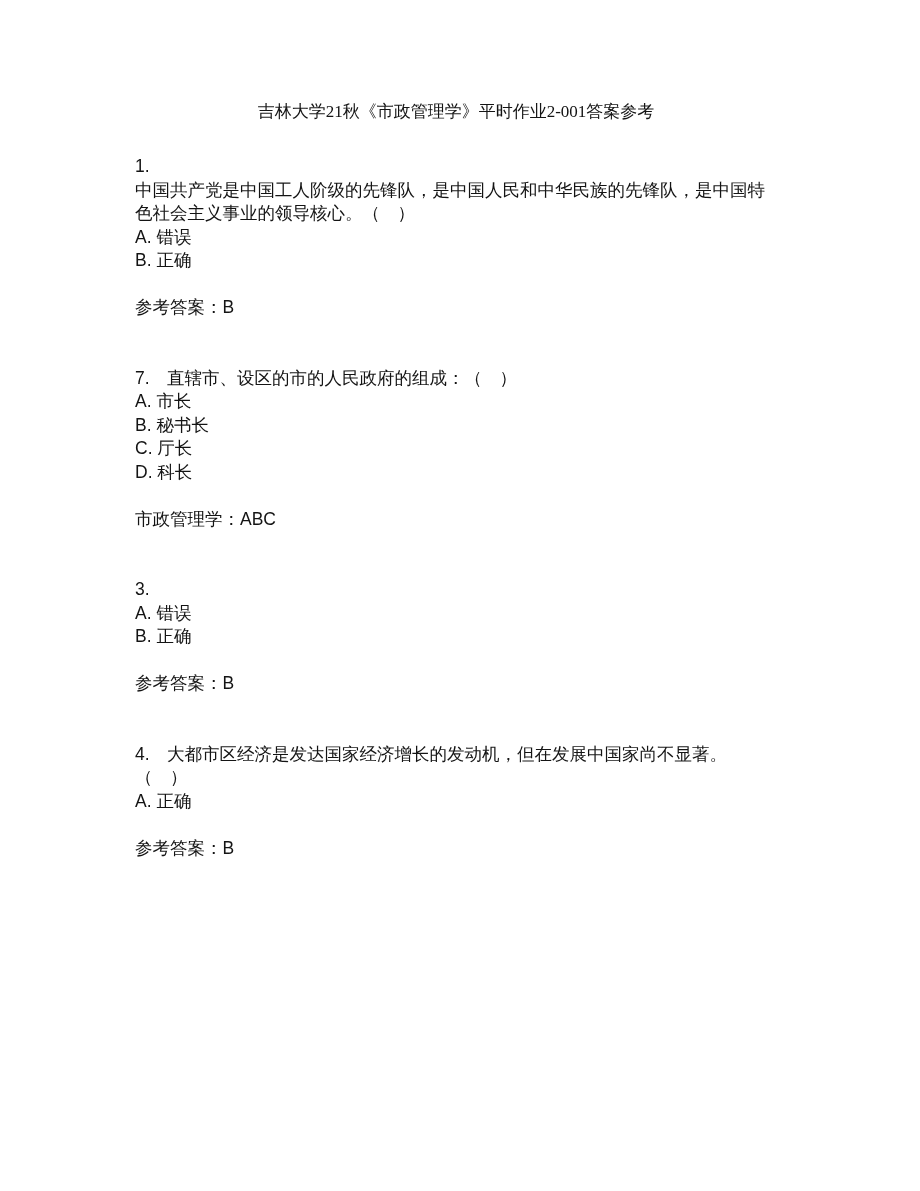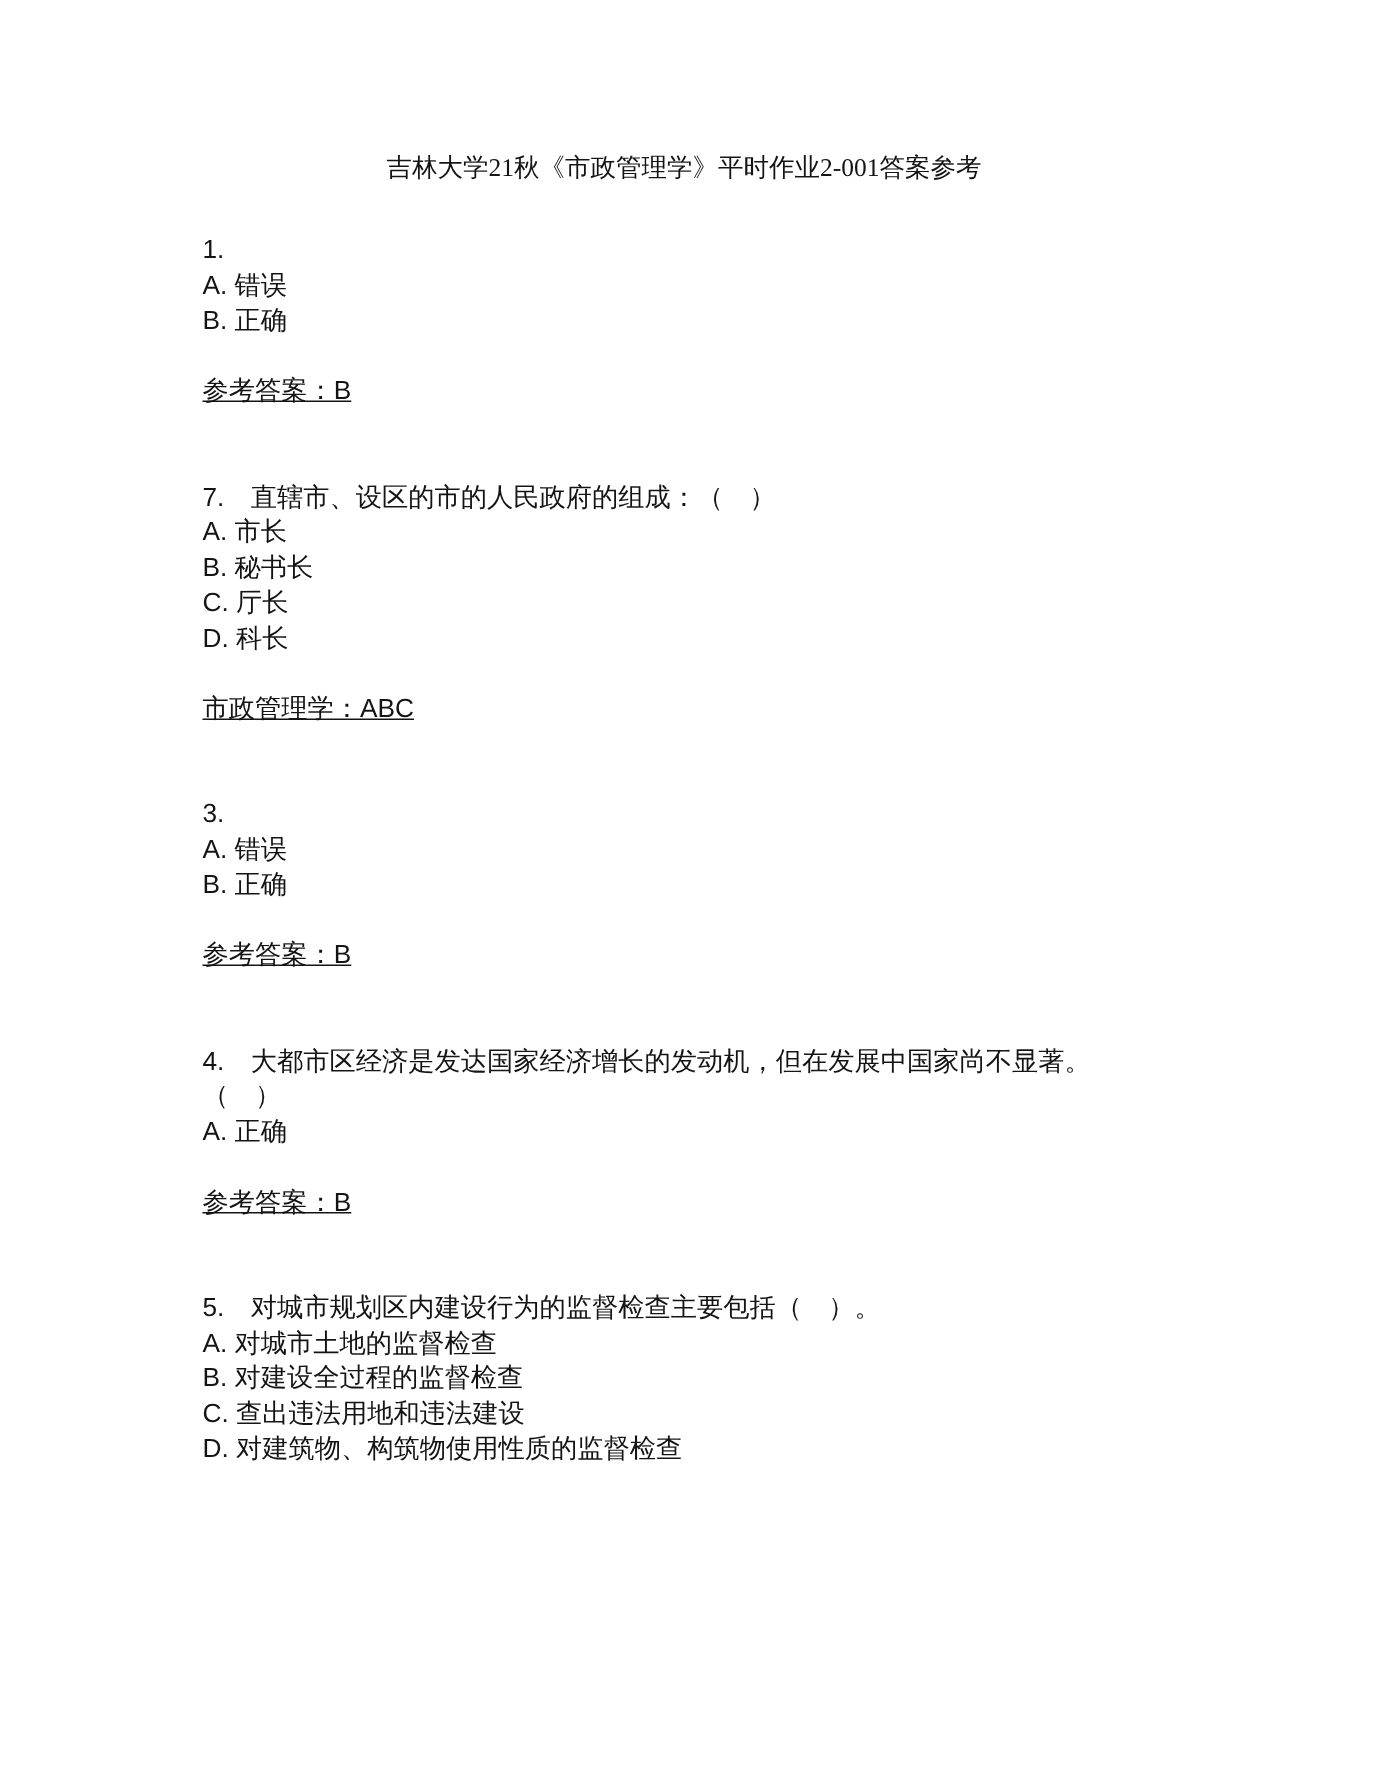--- a/index.html
+++ b/index.html
@@ -36,31 +36,31 @@
   }
   .question-block {
     margin: 0 0 47px 0;
   }
   .line {
     white-space: pre-wrap;
     min-height: 23.5px;
   }
   .answer-line {
     margin-top: 23.5px;
-    text-decoration: underline;
   }
 </style>
 </head>
 <body>
 
 <div class="page">
   <h1 class="doc-title">吉林大学21秋《市政管理学》平时作业2-001答案参考</h1>
   <div class="question-list">
       <div class="question-block">
         <div class="line">1.</div>
+        <div class="line">中国共产党是中国工人阶级的先锋队，是中国人民和中华民族的先锋队，是中国特色社会主义事业的领导核心。（　）</div>
         <div class="line">A. 错误</div>
         <div class="line">B. 正确</div>
         <div class="line answer-line">参考答案：B</div>
       </div>
       <div class="question-block">
         <div class="line">7.  直辖市、设区的市的人民政府的组成：（　）</div>
         <div class="line">A. 市长</div>
         <div class="line">B. 秘书长</div>
         <div class="line">C. 厅长</div>
         <div class="line">D. 科长</div>
@@ -70,21 +70,14 @@
         <div class="line">3.</div>
         <div class="line">A. 错误</div>
         <div class="line">B. 正确</div>
         <div class="line answer-line">参考答案：B</div>
       </div>
       <div class="question-block">
         <div class="line">4.  大都市区经济是发达国家经济增长的发动机，但在发展中国家尚不显著。（　）</div>
         <div class="line">A. 正确</div>
         <div class="line answer-line">参考答案：B</div>
       </div>
-      <div class="question-block">
-        <div class="line">5.  对城市规划区内建设行为的监督检查主要包括（　）。</div>
-        <div class="line">A. 对城市土地的监督检查</div>
-        <div class="line">B. 对建设全过程的监督检查</div>
-        <div class="line">C. 查出违法用地和违法建设</div>
-        <div class="line">D. 对建筑物、构筑物使用性质的监督检查</div>
-      </div>
     </div>
 </div>
 
 </body></html>

